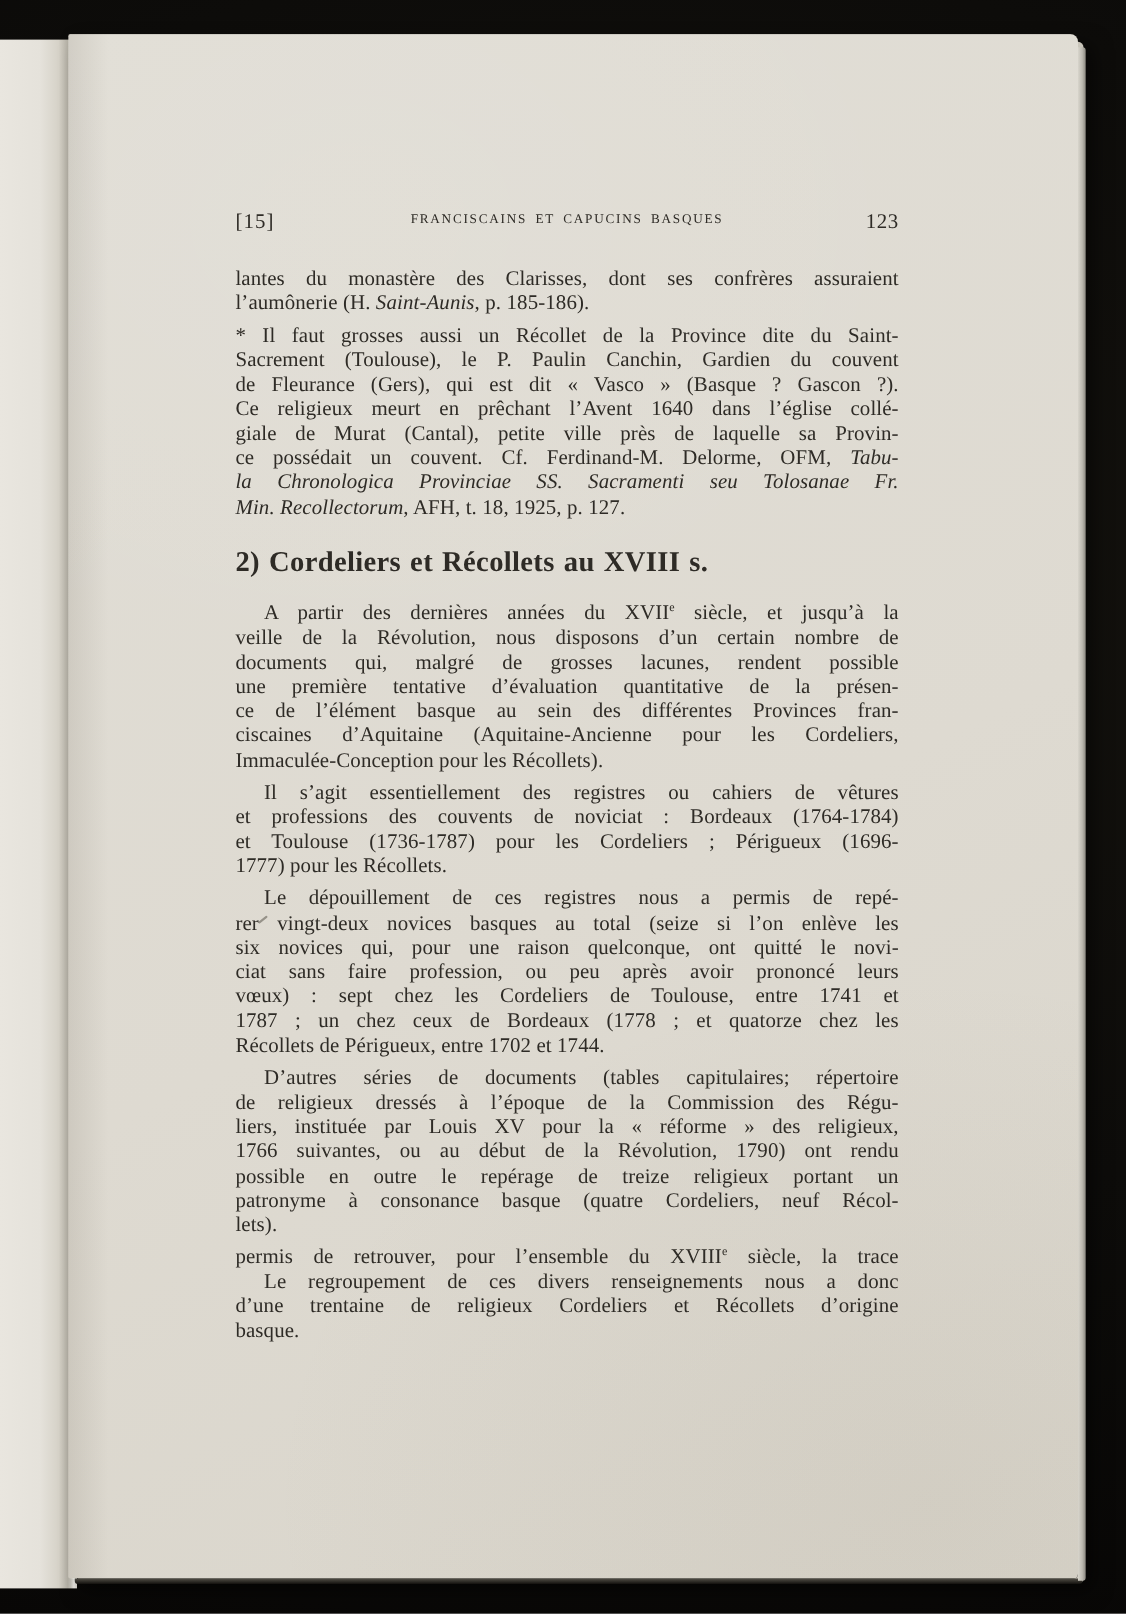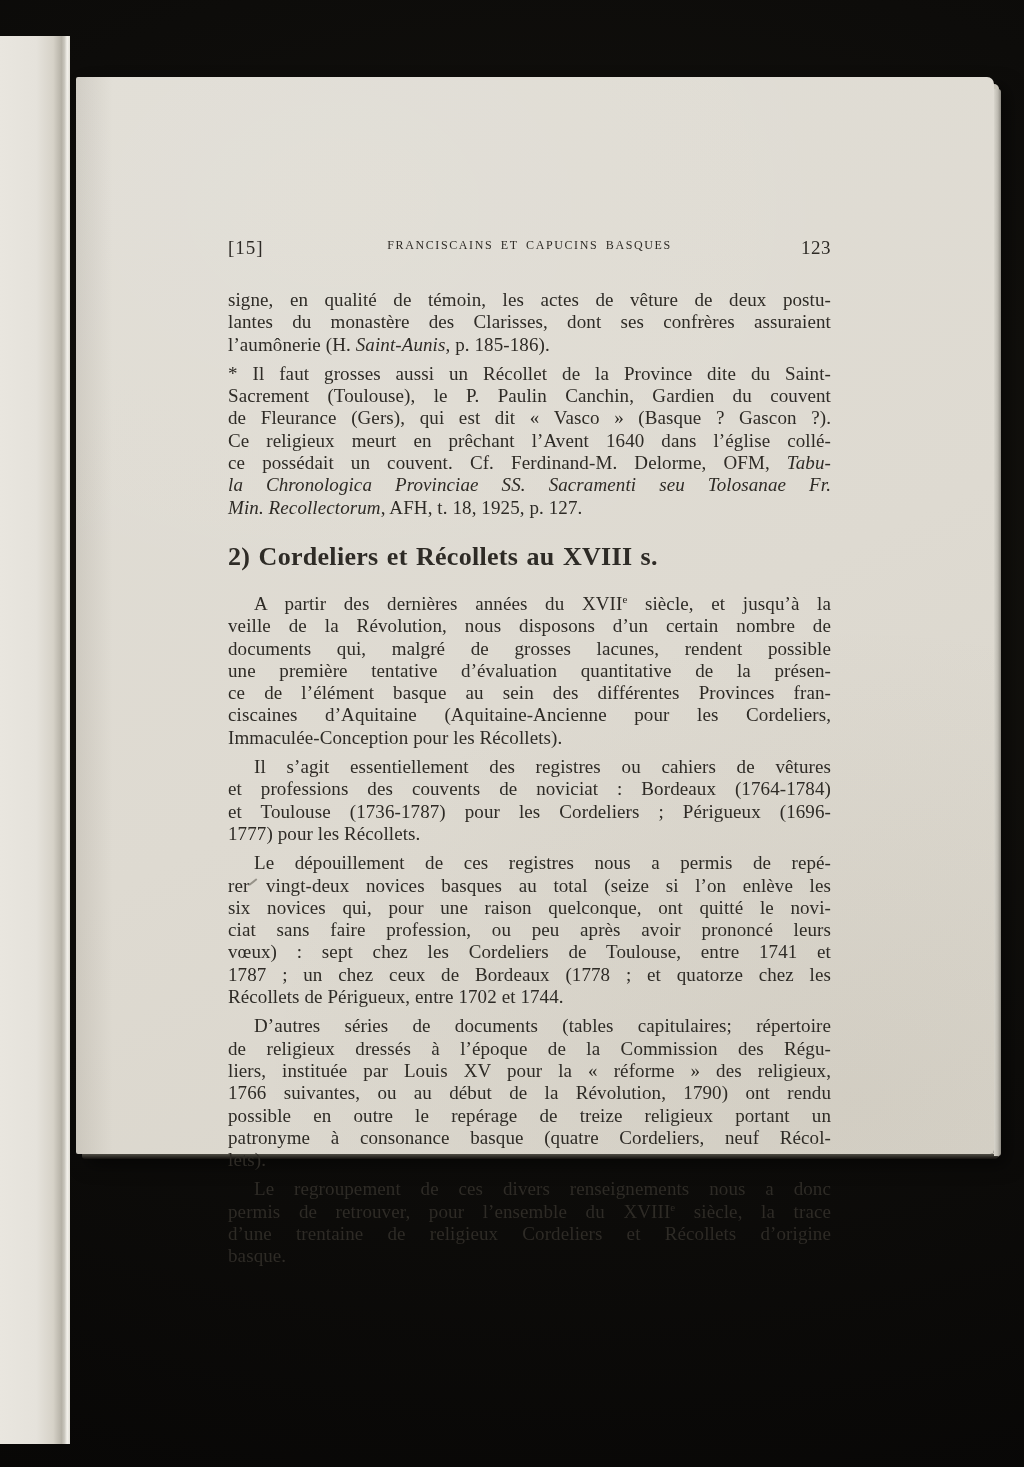--- a/index.html
+++ b/index.html
@@ -22,30 +22,29 @@
   
   .facing-page{
     position:absolute;left:0;top:36px;width:70px;height:1408px;
     background:linear-gradient(to right,
       #e9e6df 0%, #e5e2db 52%, #d6d2c8 76%, #b5b1a6 88%,
       #c9c6bd 92%, #f3f1eb 96%, #e2dfd7 100%);
   }
 
   
   .book-page{
-    position:absolute;left:76px;top:31px;width:918px;height:1077px;
+    position:absolute;left:62px;top:31px;width:918px;height:1404px;
     background:
       radial-gradient(900px 700px at 28% 12%, rgba(255,255,255,0.06), transparent 65%),
       radial-gradient(1000px 800px at 85% 95%, rgba(120,108,85,0.08), transparent 60%),
       linear-gradient(to right, rgba(72,62,46,0.11), rgba(72,62,46,0) 4%),
       linear-gradient(155deg, #e1ded6 0%, var(--paper) 55%, #d9d5cb 100%);
     border-radius:2px 7px 4px 2px;
     box-shadow: 7px 5px 0 -2px var(--paper-shadow),
                 12px 10px 18px rgba(0,0,0,0.55);
-    margin-top: 46px;
   }
   
   .book-page::after{
     content:"";position:absolute;top:12px;right:-7px;width:7px;height:calc(100% - 10px);
     background:linear-gradient(to right,#d8d5cc 0%,#bcb9b0 55%,#8b8880 100%);
     border-radius:0 3px 3px 0;
   }
   .book-page::before{
     content:"";position:absolute;left:6px;bottom:-5px;width:calc(100% - 2px);height:5px;
     background:linear-gradient(to bottom,#514e46,#13110e);
@@ -92,29 +91,29 @@
 <div class="facing-page"></div>
 
 <div class="book-page">
   <div class="page-header">
     <span class="margin-ref">[15]</span>
     <span class="running-title">FRANCISCAINS ET CAPUCINS BASQUES</span>
     <span class="page-number">123</span>
   </div>
   <div class="page-body">
       <div class="para">
-        <div class="line">signe, en qualité de témoin, les actes de vêture de deux postu-</div>
         <div class="line">lantes du monastère des Clarisses, dont ses confrères assuraient</div>
         <div class="line last">l’aumônerie (H. <i>Saint-Aunis</i>, p. 185-186).</div>
       </div>
       <div class="para">
         <div class="line">* Il faut grosses aussi un Récollet de la Province dite du Saint-</div>
         <div class="line">Sacrement (Toulouse), le P. Paulin Canchin, Gardien du couvent</div>
         <div class="line">de Fleurance (Gers), qui est dit « Vasco » (Basque ? Gascon ?).</div>
         <div class="line">Ce religieux meurt en prêchant l’Avent 1640 dans l’église collé-</div>
+        <div class="line">giale de Murat (Cantal), petite ville près de laquelle sa Provin-</div>
         <div class="line">ce possédait un couvent. Cf. Ferdinand-M. Delorme, OFM, <i>Tabu-</i></div>
         <div class="line"><i>la Chronologica Provinciae SS. Sacramenti seu Tolosanae Fr.</i></div>
         <div class="line last"><i>Min. Recollectorum</i>, AFH, t. 18, 1925, p. 127.</div>
       </div>
       <h2 class="heading">2) Cordeliers et Récollets au XVIII s.</h2>
       <div class="para">
         <div class="line indent">A partir des dernières années du XVII<sup>e</sup> siècle, et jusqu’à la</div>
         <div class="line">veille de la Révolution, nous disposons d’un certain nombre de</div>
         <div class="line">documents qui, malgré de grosses lacunes, rendent possible</div>
         <div class="line">une première tentative d’évaluation quantitative de la présen-</div>
@@ -140,20 +139,20 @@
       <div class="para">
         <div class="line indent">D’autres séries de documents (tables capitulaires; répertoire</div>
         <div class="line">de religieux dressés à l’époque de la Commission des Régu-</div>
         <div class="line">liers, instituée par Louis XV pour la « réforme » des religieux,</div>
         <div class="line">1766 suivantes, ou au début de la Révolution, 1790) ont rendu</div>
         <div class="line">possible en outre le repérage de treize religieux portant un</div>
         <div class="line">patronyme à consonance basque (quatre Cordeliers, neuf Récol-</div>
         <div class="line last">lets).</div>
       </div>
       <div class="para">
+        <div class="line">permis de retrouver, pour l’ensemble du XVIII<sup>e</sup> siècle, la trace</div>
         <div class="line indent">Le regroupement de ces divers renseignements nous a donc</div>
-        <div class="line">permis de retrouver, pour l’ensemble du XVIII<sup>e</sup> siècle, la trace</div>
         <div class="line">d’une trentaine de religieux Cordeliers et Récollets d’origine</div>
         <div class="line last">basque.</div>
       </div>
     </div>
   <div class="pencil-mark"></div>
 </div>
 
 </body></html>

